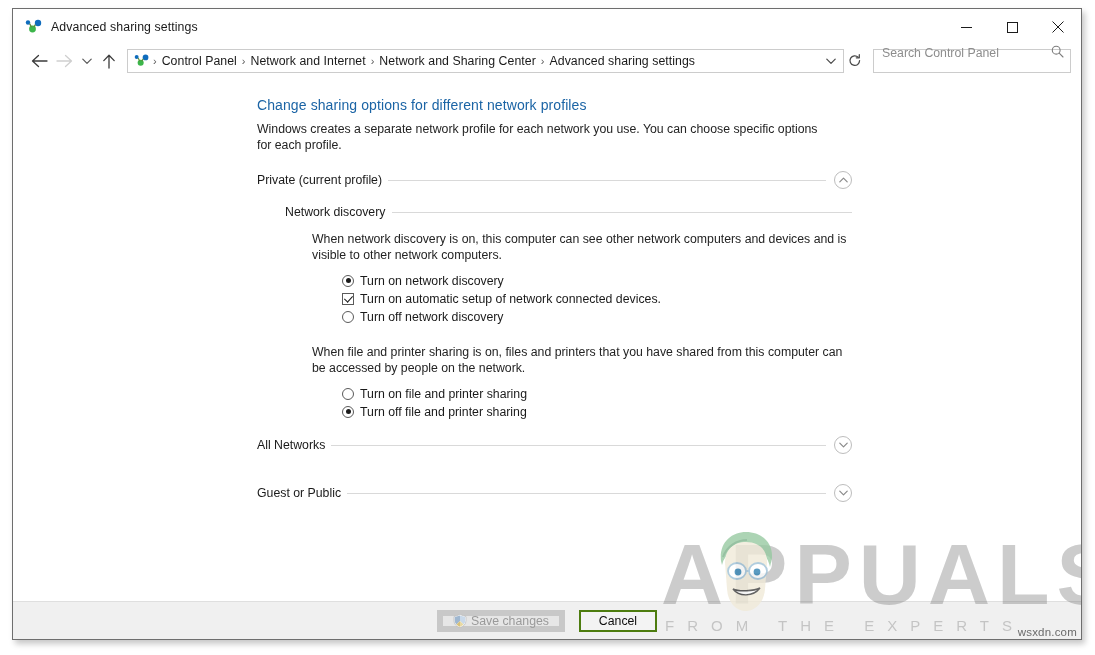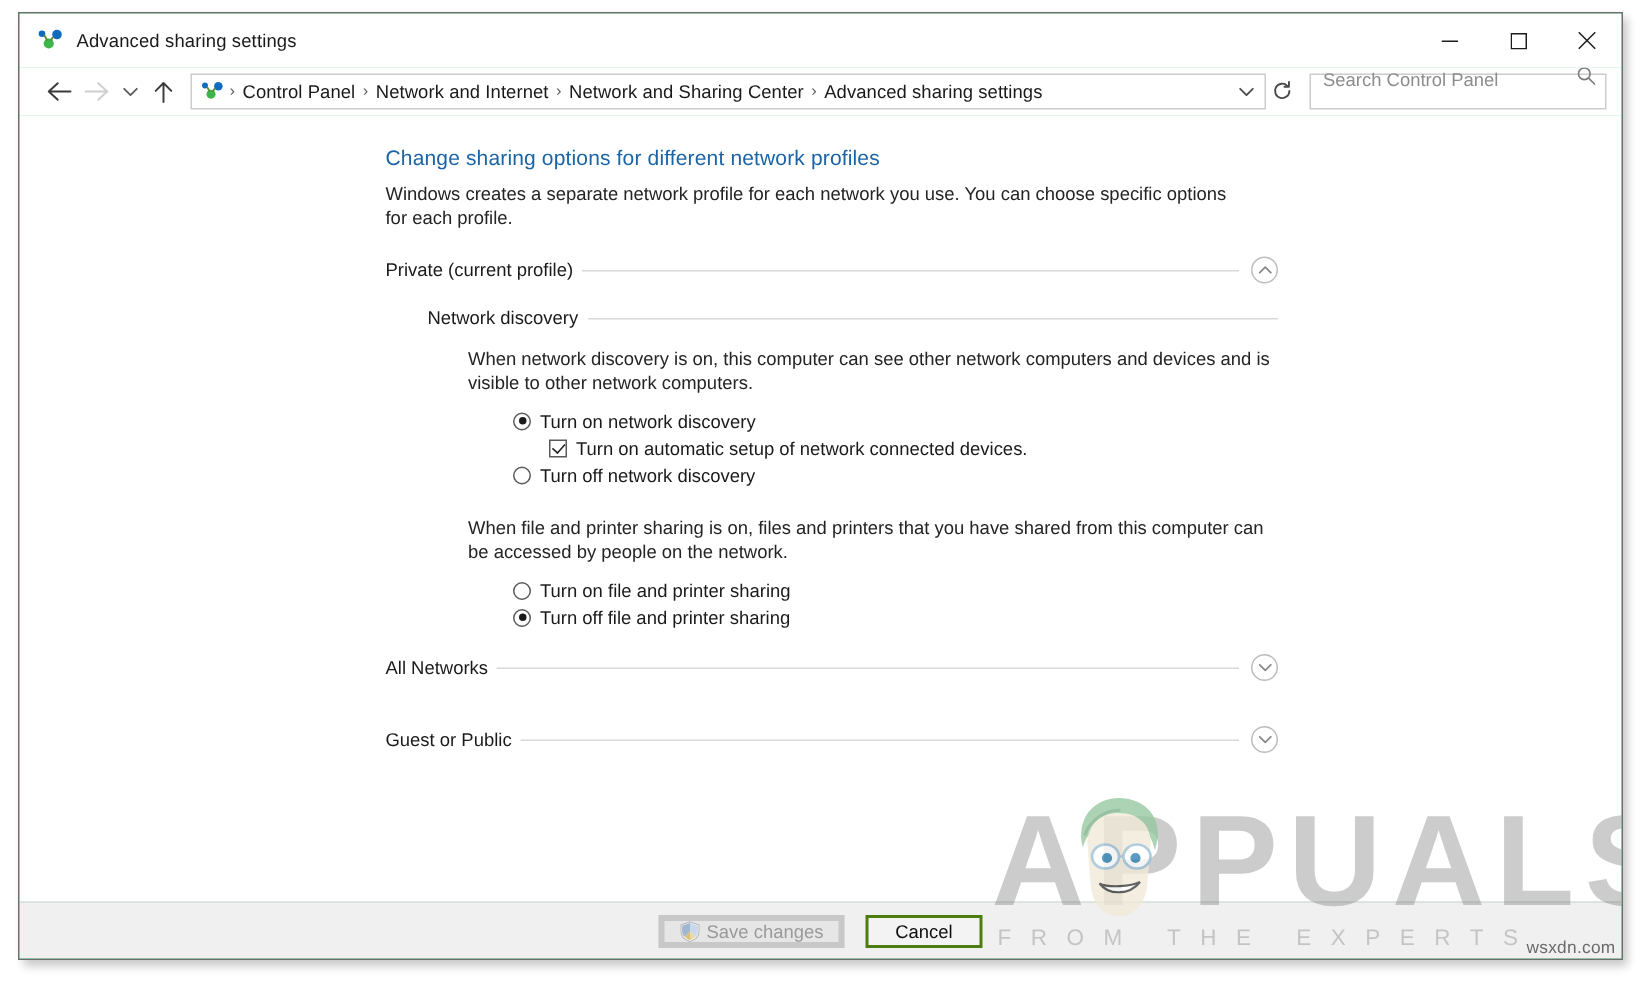--- a/index.html
+++ b/index.html
@@ -201,21 +201,21 @@
     margin-bottom: 9px;
   }
   .options { margin-left: 30px; }
 
   .opt-row {
     display: flex;
     align-items: center;
     height: 17px;
     margin-bottom: 1px;
   }
-  .opt-row.indent { margin-left: 24px; }
+  .opt-row.indent { }
   .opt-label {
     font-size: 12.3px;
     color: #1a1a1a;
     margin-left: 6px;
     white-space: nowrap;
   }
   .radio {
     flex: none;
     width: 12px; height: 12px;
     border-radius: 50%;
@@ -261,21 +261,21 @@
     justify-content: center;
   }
   .cmdbtn {
     height: 22px;
     min-width: 75px;
     font-size: 12.3px;
     display: flex;
     align-items: center;
     justify-content: center;
     padding: 0 10px;
-    border: 4px solid #be185d;
+    border: 6px solid #be185d;
     background: #e1e1e1;
     color: #1a1a1a;
     margin: 0 7px;
     position: relative;
   }
   .cmdbtn.disabled {
     color: #9a9a9a;
     background: #e6e6e6;
     border-color: #c8c8c8;
   }

